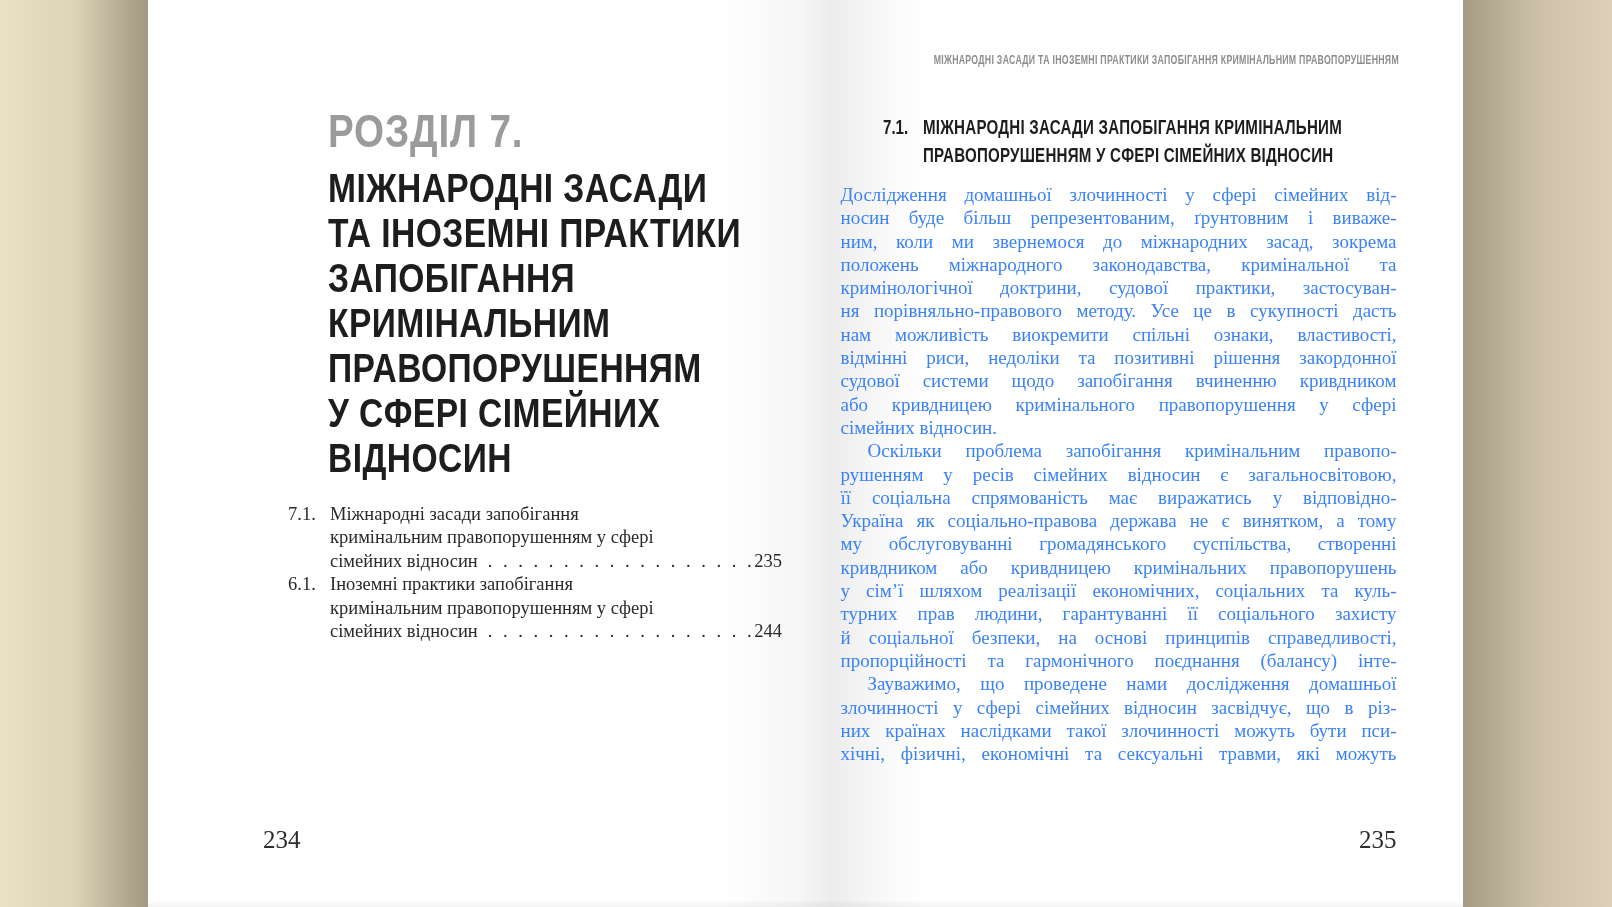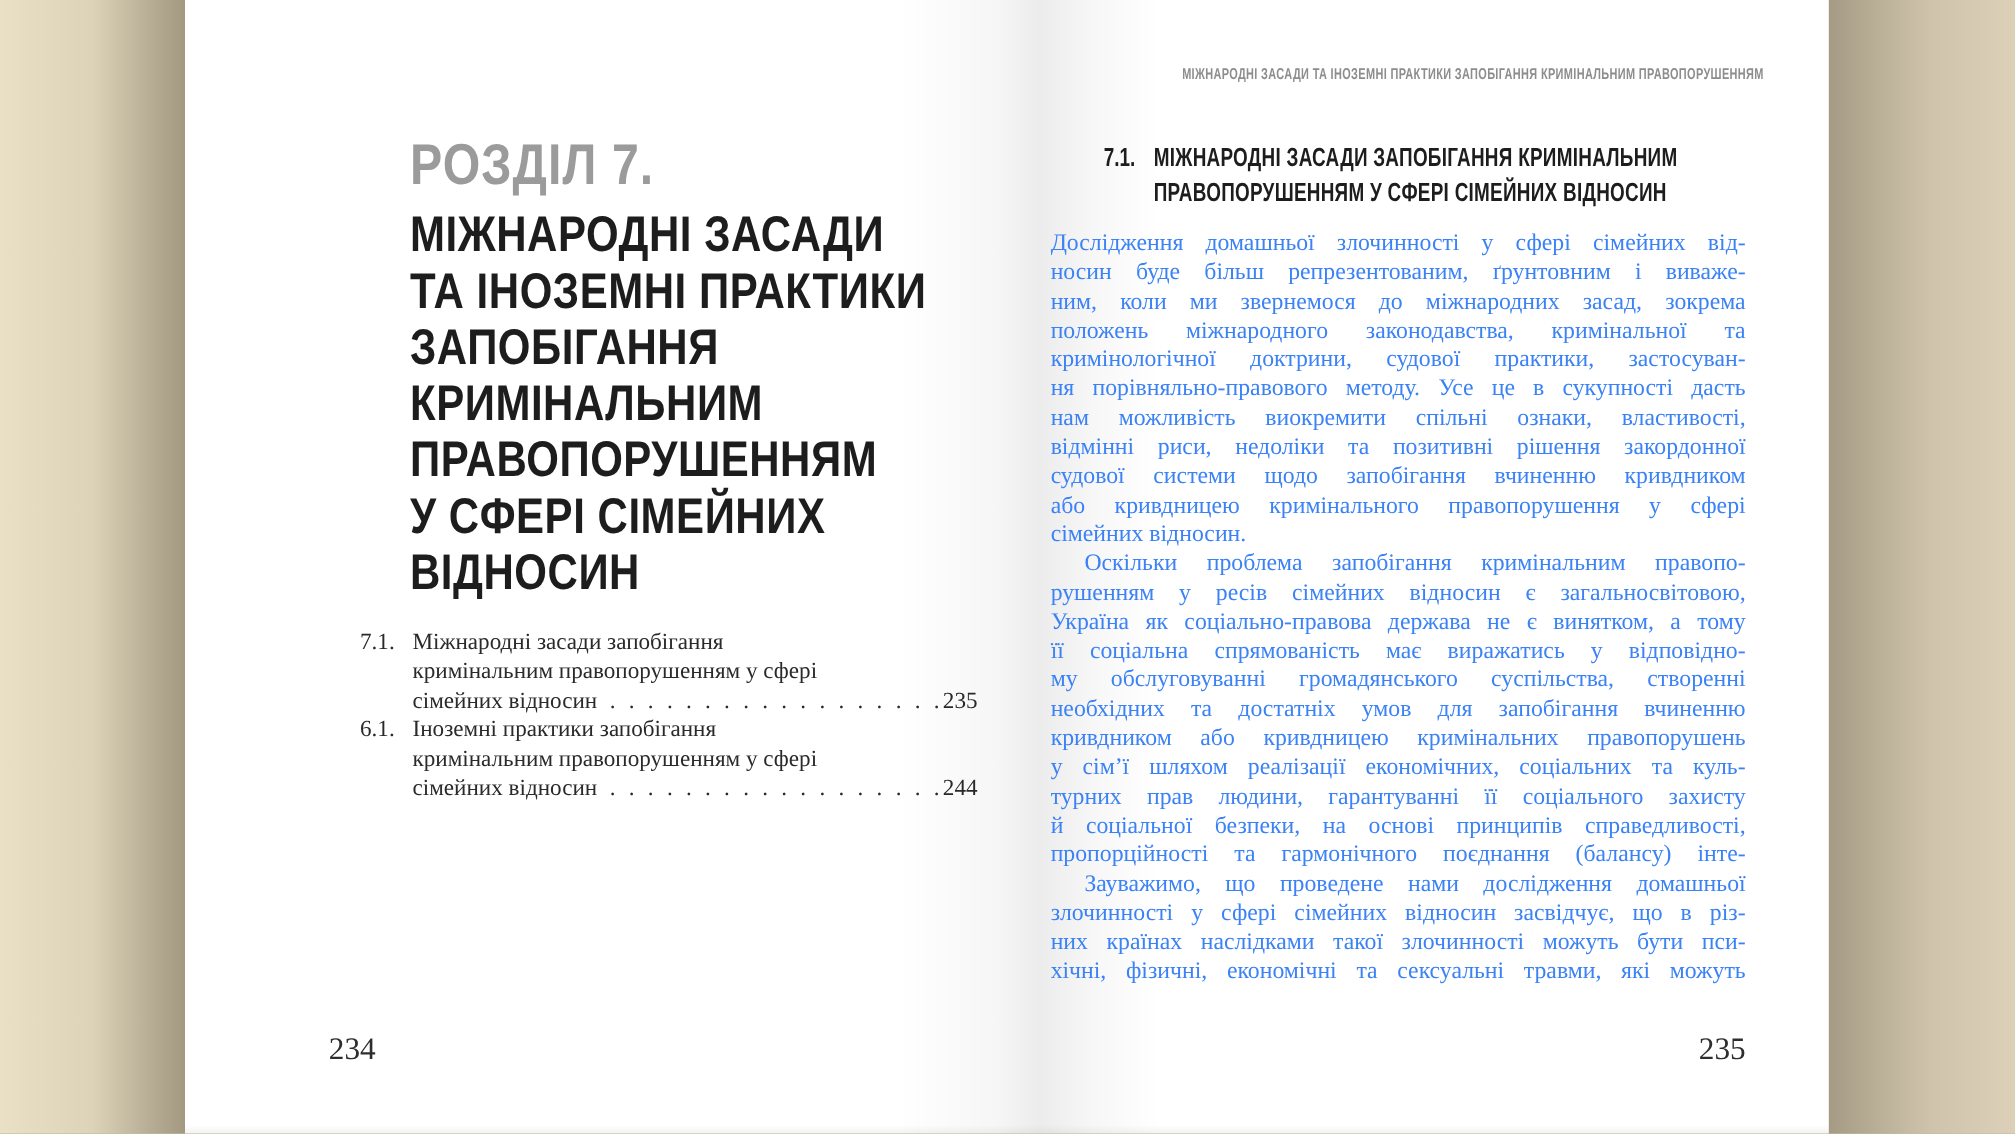--- a/index.html
+++ b/index.html
@@ -50,21 +50,21 @@
   .toc-leader { display:flex; align-items:center; }
   .toc-text { flex:none; }
   .toc-dots { flex:1; overflow:hidden; white-space:nowrap; letter-spacing:3px; padding:0 4px 0 10px; color:#2a2a2a; }
   .toc-pg { flex:none; }
 
   .page-num { position:absolute; font-size:25px; color:#2e2e2e; }
   .page-num-left  { left:70px;  top:826px; }
   .page-num-right { left:35px;  top:826px; width:556px; text-align:right; }
 
   
-  .running-header { position:absolute; left:40px; top:50px; width:564px; text-align:center; }
+  .running-header { position:absolute; left:28px; top:50px; width:564px; text-align:center; }
   .running-header .rh-inner {
     display:inline-block; font-family:"Liberation Sans", sans-serif; font-weight:700;
     font-size:12.5px; letter-spacing:0.4px; color:#8d8d8d;
     transform:scaleX(0.70); transform-origin:50% 50%; white-space:nowrap;
   }
   .section-heading { position:absolute; left:77px; top:113px; display:flex; color:#1d1d1d; }
   .sec-num {
     flex:none; width:40px; font-family:"Liberation Sans", sans-serif; font-weight:700;
     font-size:21px; line-height:28px; transform:scaleX(0.72); transform-origin:0 50%;
   }
@@ -146,24 +146,23 @@
           <div class="bline">положень міжнародного законодавства, кримінальної та</div>
           <div class="bline">кримінологічної доктрини, судової практики, застосуван-</div>
           <div class="bline">ня порівняльно-правового методу. Усе це в сукупності дасть</div>
           <div class="bline">нам можливість виокремити спільні ознаки, властивості,</div>
           <div class="bline">відмінні риси, недоліки та позитивні рішення закордонної</div>
           <div class="bline">судової системи щодо запобігання вчиненню кривдником</div>
           <div class="bline">або кривдницею кримінального правопорушення у сфері</div>
           <div class="bline pend">сімейних відносин.</div>
           <div class="bline indent">Оскільки проблема запобігання кримінальним правопо-</div>
           <div class="bline">рушенням у ресів сімейних відносин є загальносвітовою,</div>
+          <div class="bline">її соціальна спрямованість має виражатись у відповідно-</div>
           <div class="bline">Україна як соціально-правова держава не є винятком, а тому</div>
-          <div class="bline">її соціальна спрямованість має виражатись у відповідно-</div>
           <div class="bline">му обслуговуванні громадянського суспільства, створенні</div>
-          <div class="bline">необхідних та достатніх умов для запобігання вчиненню</div>
           <div class="bline">кривдником або кривдницею кримінальних правопорушень</div>
           <div class="bline">у сім’ї шляхом реалізації економічних, соціальних та куль-</div>
           <div class="bline">турних прав людини, гарантуванні її соціального захисту</div>
           <div class="bline">й соціальної безпеки, на основі принципів справедливості,</div>
           <div class="bline">пропорційності та гармонічного поєднання (балансу) інте-</div>
           <div class="bline indent">Зауважимо, що проведене нами дослідження домашньої</div>
           <div class="bline">злочинності у сфері сімейних відносин засвідчує, що в різ-</div>
           <div class="bline">них країнах наслідками такої злочинності можуть бути пси-</div>
           <div class="bline">хічні, фізичні, економічні та сексуальні травми, які можуть</div>
         </div>

